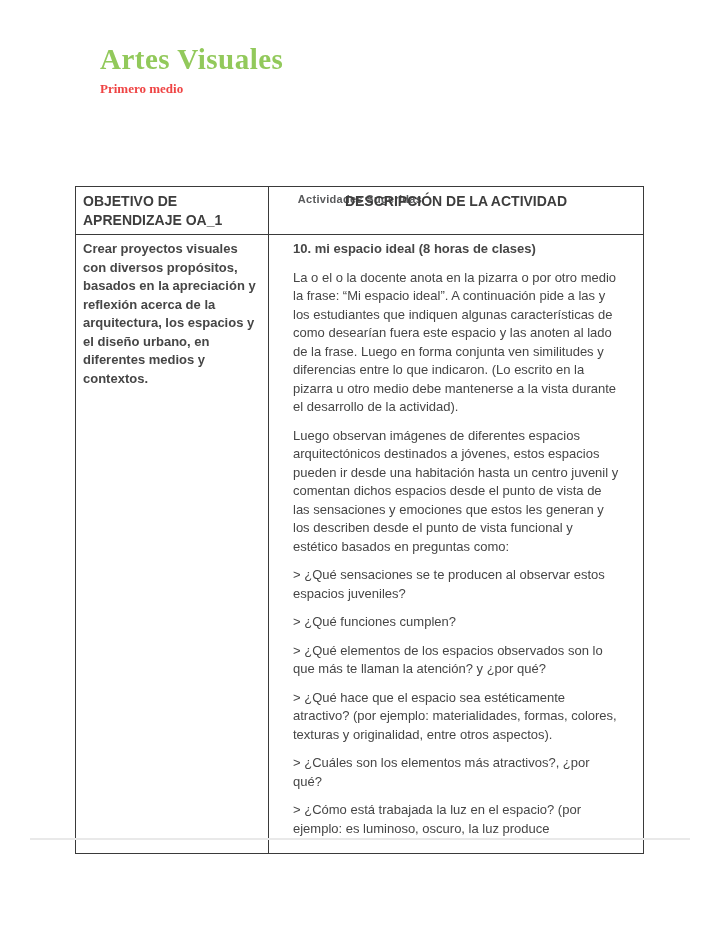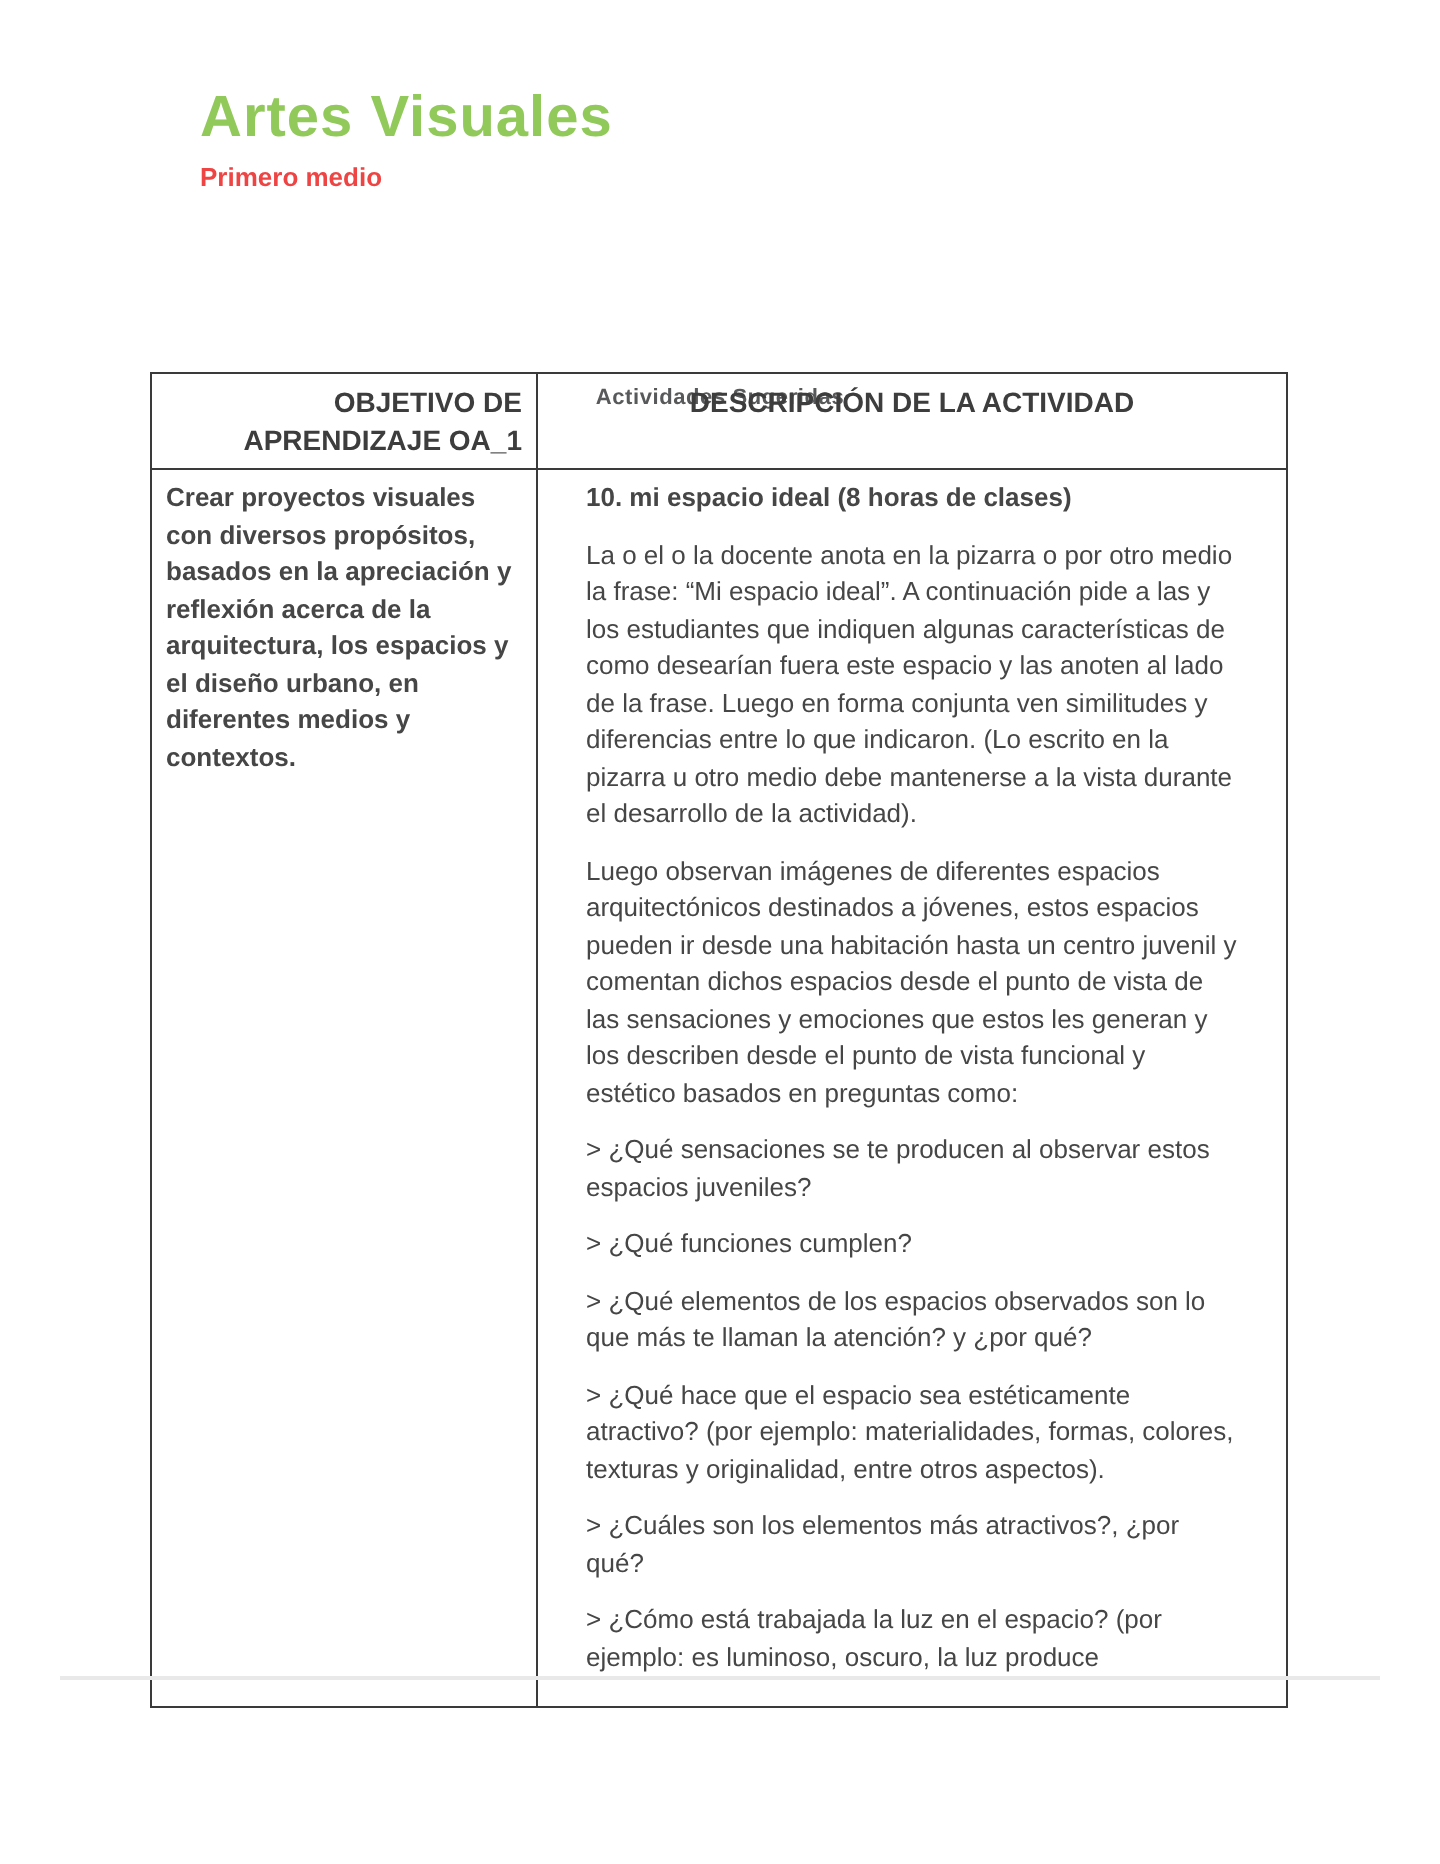--- a/index.html
+++ b/index.html
@@ -19,20 +19,21 @@
     overflow: hidden;
   }
   .doc-header {
     position: absolute;
     top: 44px;
     left: 100px;
     right: 83px;
     display: flex;
     justify-content: space-between;
     align-items: flex-start;
+    font-family: Liberation Serif, serif;
   }
   .course-title {
     color: var(--green);
     font-size: 29px;
     font-weight: bold;
     line-height: 1.1;
     letter-spacing: 0.5px;
   }
   .grade-level {
     color: #ef4444;
@@ -79,21 +80,21 @@
     color: var(--text);
   }
   .activities-table col.col-objective { width: 193px; }
   .activities-table th {
     font-size: 14px;
     font-weight: bold;
     color: #3d3d3d;
     height: 48px;
     padding: 5px 7px;
   }
-  th.objective-header { text-align: right; }
+  th.objective-header { text-align: left; }
   th.description-header { text-align: center; }
   td.objective-cell {
     padding: 5px 7px;
     font-weight: bold;
     height: 598px;
     overflow: hidden;
   }
   td.description-cell {
     padding: 5px 24px;
     overflow: hidden;

